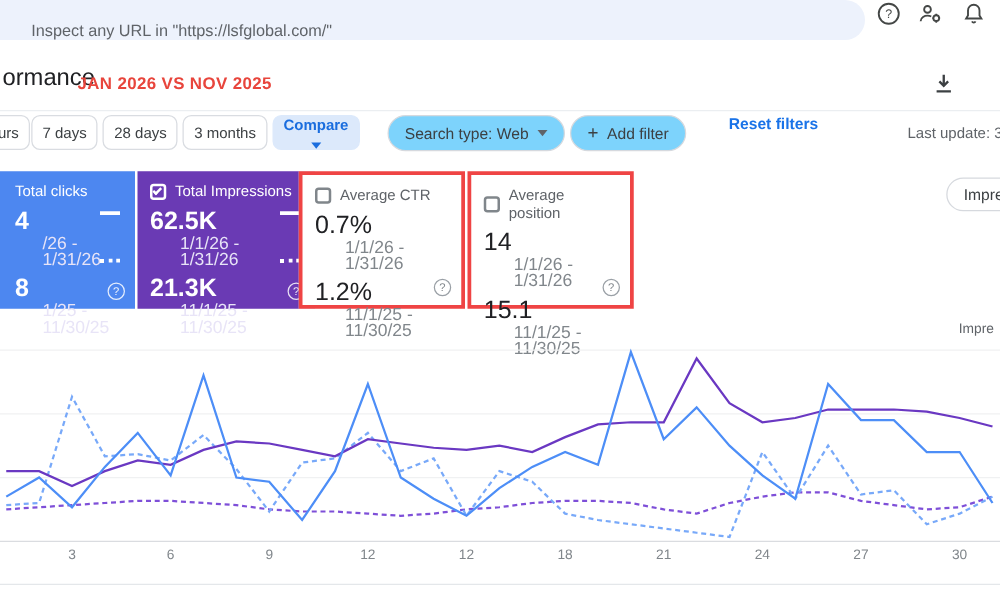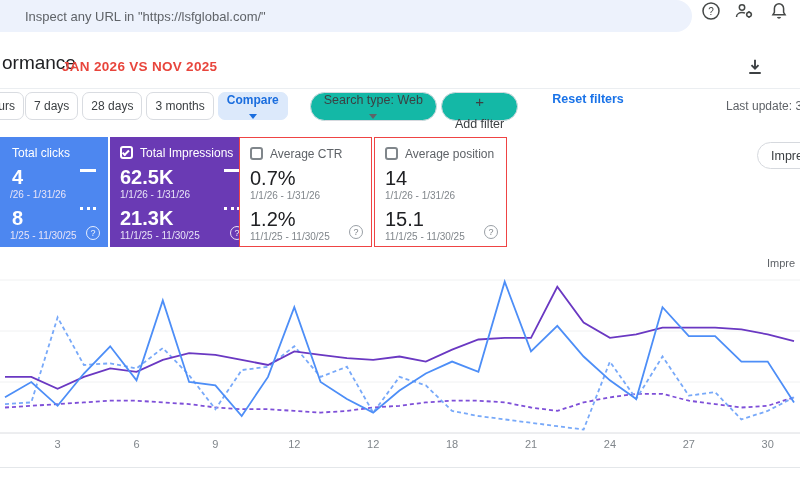--- a/index.html
+++ b/index.html
@@ -3,64 +3,64 @@
 <meta charset="utf-8">
 <style>
   * { margin:0; padding:0; box-sizing:border-box; }
   html,body { width:800px; height:480px; overflow:hidden; background:#fff;
               font-family:"Liberation Sans", sans-serif; }
   .page { position:relative; width:800px; height:480px; background:#fff; overflow:hidden; }
   .abs { position:absolute; }
 
   
   .search-field { left:0; top:6; width:692px; height:32px; background:#edf2fc;
-                  border-radius:0 16px 16px 0; display:flex; align-items:center; cursor:text; }
+                  border-radius:0 16px 16px 0; display:flex; align-items:flex-end; cursor:text; }
   .search-text { padding-left:25px; font-size:13px; color:#5f6368; }
   .topbar-icon { top:11; width:22px; height:22px; display:flex; align-items:center;
                  justify-content:center; cursor:pointer; }
 
   
   .page-title { left:2px; top:52px; font-size:19px; color:#202124; }
   .compare-label { left:62px; top:59px; font-size:13.5px; font-weight:700; color:#e8453c; letter-spacing:.3px; }
   .export-icon { left:744px; top:56px; cursor:pointer; }
   .divider { left:0; width:800px; height:1px; background:#ebeef1; }
 
   
   .filters-row { left:25px; top:92px; display:flex; align-items:flex-start; gap:4px; }
   .chip { height:28px; display:inline-flex; align-items:center; padding:0 8px;
           border:1px solid #d9dce1; border-radius:7px; background:#fff;
           font-size:12px; color:#3c4043; cursor:pointer; white-space:nowrap; }
   .chip.active { background:#dce9fb; border-color:#dce9fb; color:#1a6dde; font-weight:700; gap:7px;flex-direction:column; }
   .chip-fragment { left:-16px; top:92px; width:40px; justify-content:flex-end; padding-right:8px; }
   .pill { height:29px; display:inline-flex; align-items:center; gap:7px; padding:0 13px;
-          border:1px solid #d6d9de; border-radius:15px; background:#14b8a6;
-          font-size:12.5px; color:#3c4043; cursor:pointer; white-space:nowrap;flex-direction:column; }
+          border:1px solid #d6d9de; border-radius:15px; background:#7dd3fc;
+          font-size:12.5px; color:#3c4043; cursor:pointer; white-space:nowrap; }
   .pill.search-type { margin-left:18px; }
   .link-btn { margin-left:30px; font-size:12.5px; font-weight:700; color:#1a73e8; cursor:pointer; white-space:nowrap; }
   .caret { width:0; height:0; border-left:4px solid transparent; border-right:4px solid transparent;
            border-top:5px solid #5f6368; }
   .chip.active .caret { border-top-color:#1a6dde; }
   .last-update { left:726px; top:99px; font-size:12px; color:#5f6368; white-space:nowrap; }
 
   
   .card { top:137px; height:110px; padding:9px 10px; cursor:pointer; }
-  .card.white { background:#fff; border:1px solid #ef4444; }
-  .card-label-row { display:flex; gap:7px; font-size:12px; }
+  .card.white { background:#fff; border:3px solid #ef4444; }
+  .card-label-row { display:flex; align-items:center; gap:7px; font-size:12px; }
   .card.colored .card-label-row { color:#fff; font-weight:500; }
   .card.white .card-label-row { color:#5f6368; }
   .checkbox { width:13px; height:13px; border-radius:3px; display:flex; align-items:center;
               justify-content:center; flex:0 0 auto; }
   .checkbox.checked { border:2px solid #fff; }
   .checkbox.unchecked { border:2px solid #80868b; }
   .checkmark { width:7px; height:4px; border-left:2px solid #fff; border-bottom:2px solid #fff;
                transform:rotate(-45deg) translate(0,-1px); }
   .metric-value { margin-top:6px; font-size:20px; line-height:22px; }
   .card.colored .metric-value { color:#fff; font-weight:700; }
   .card.white .metric-value { color:#202124; font-weight:400; }
-  .metric-date { font-size:10px; line-height:13px; }
+  .metric-date { font-size:14px; line-height:13px;margin-left:24px; }
   .card.colored .metric-date { color:#e8e4f7; }
   .card.white .metric-date { color:#80868b; }
   .legend-mark { position:absolute; right:12px; width:16px; }
   .legend-solid { top:32px; border-top:3px solid #fff; }
   .legend-dashed { top:70px; border-top:3px dotted #fff; }
   .help-circle { position:absolute; right:8px; bottom:7px; width:14px; height:14px;
                  border-radius:50%; font-size:9px; display:flex; align-items:center; justify-content:center; }
   .card.colored .help-circle { border:1.4px solid rgba(255,255,255,.85); color:rgba(255,255,255,.9); }
   .card.white .help-circle { border:1.4px solid #9aa0a6; color:#80868b; }
 

